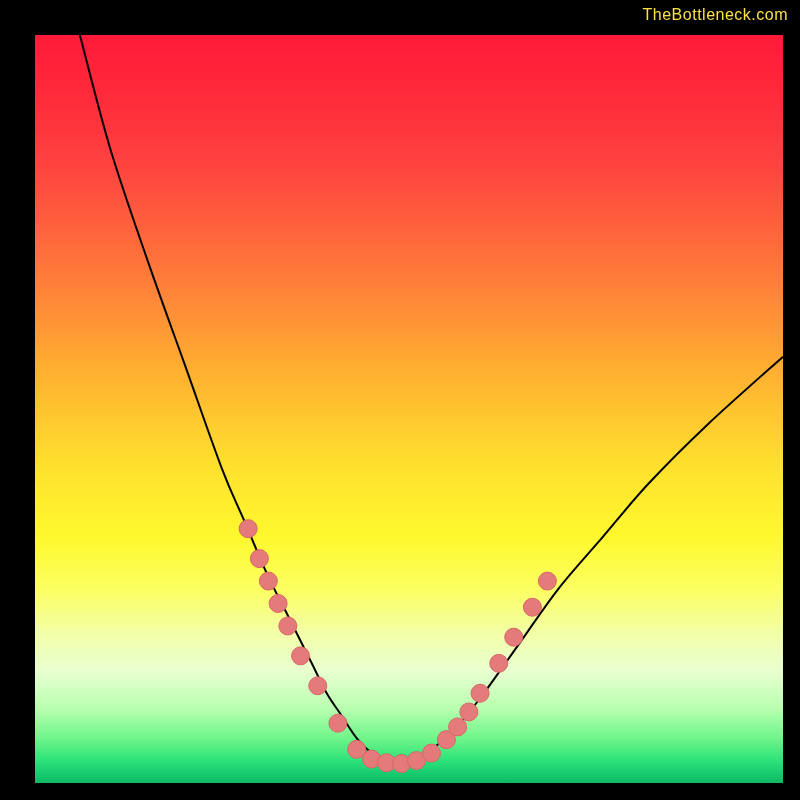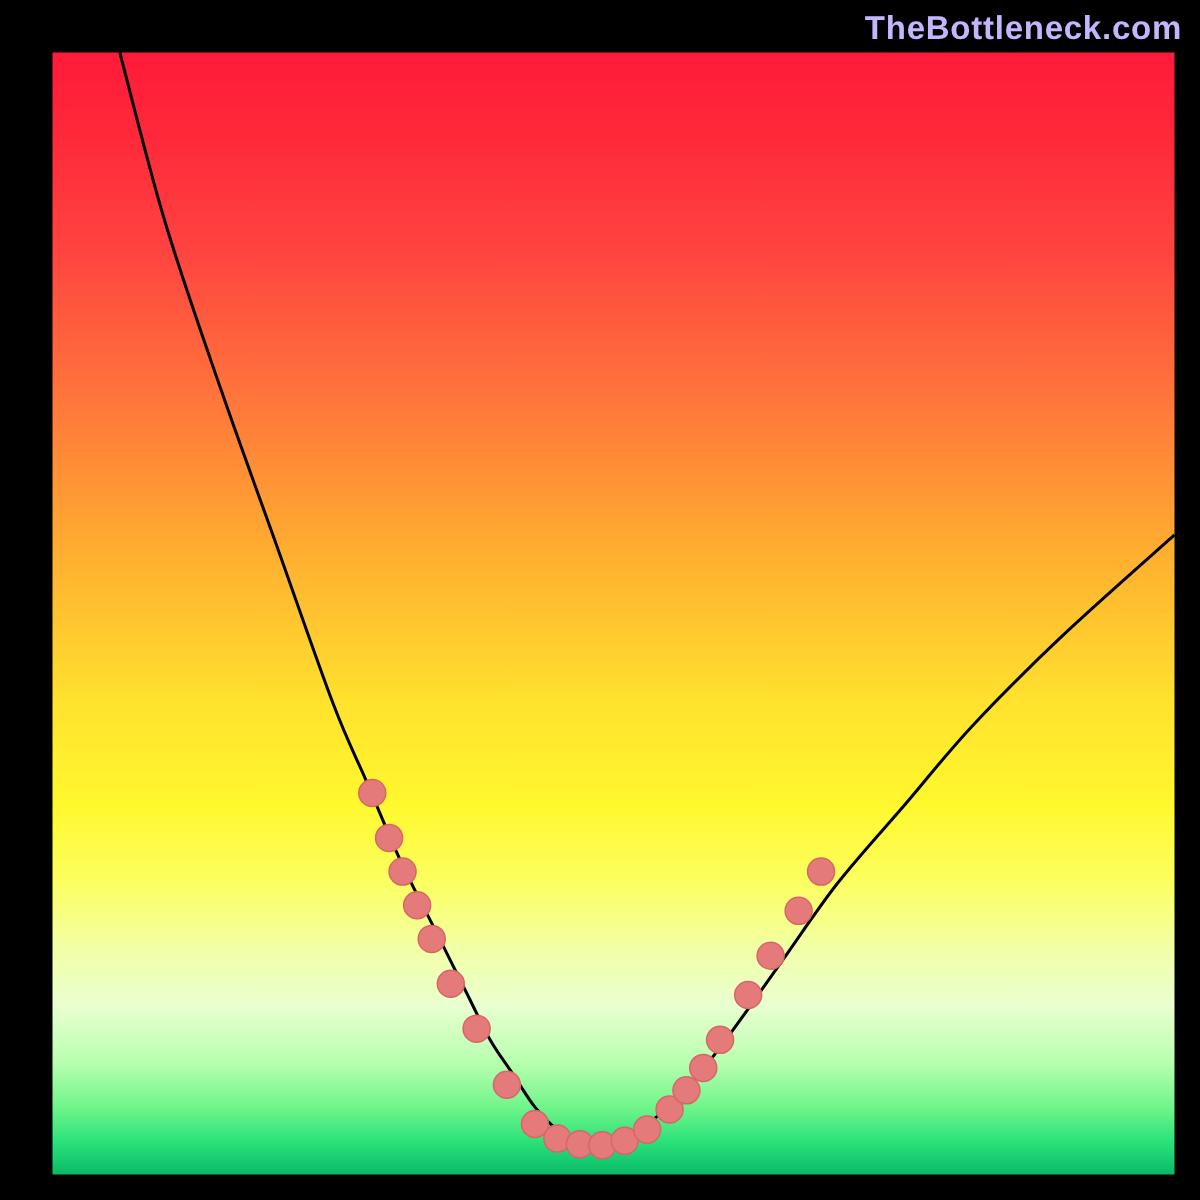--- a/index.html
+++ b/index.html
@@ -36,23 +36,23 @@
       #b8ffb0 90%,
       #70f58a 94%,
       #2de27a 97%,
       #14c86e 99%,
       #0eb862 100%);
   }
   .watermark {
     position: absolute;
     top: 6px;
     right: 12px;
-    color: #c4b5fd;
-    font-size: 22px;
-    font-weight: 700;
+    color: #fde047;
+    font-size: 16px;
+    font-weight: 400;
     letter-spacing: 0.5px;
     user-select: none;
   }
   svg.curve {
     position: absolute;
     left: 0;
     top: 0;
     width: 748px;
     height: 748px;
     overflow: visible;

